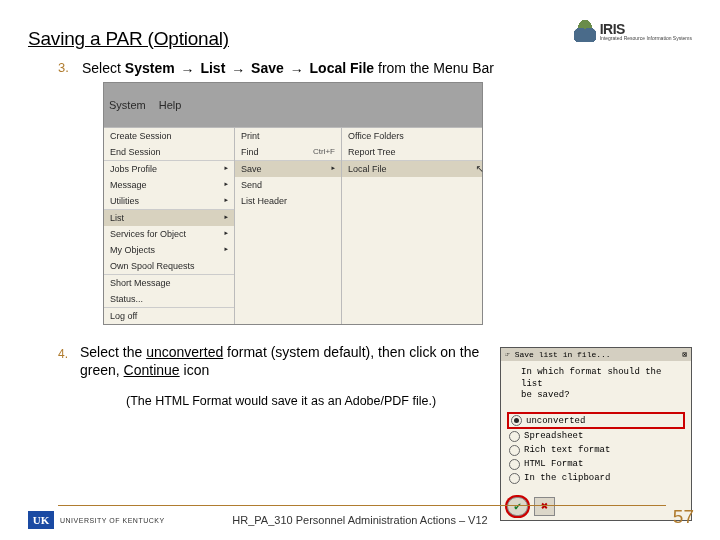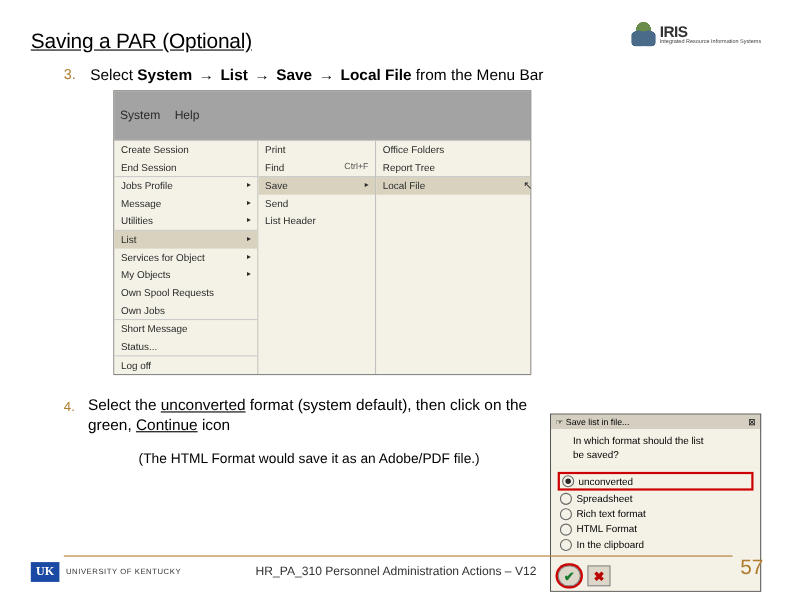--- a/index.html
+++ b/index.html
@@ -145,24 +145,24 @@
 .step4-sub {
   font-size: 12.5px;
   margin: 14px 0 0 68px;
   line-height: 1.3;
 }
 
 
 .dialog {
   width: 190px;
   border: 1px solid #555;
-  font-family: Liberation Sans, sans-serif;
+  font-family: Liberation Mono, monospace;
   font-size: 9px;
   background: #e8e3d6;
-  margin-top: 13px;
+  margin-top: 0;
 }
 .dlg-title {
   background: #d4cfc1;
   padding: 2px 4px;
   display: flex;
   justify-content: space-between;
   font-size: 8px;
 }
 .dlg-title .x { font-size: 8px; }
 .dlg-q {
@@ -340,23 +340,20 @@
             <span>Services for Object</span>
             <span class="tri">▸</span>
           </div>
         <div class="mi">
             <span>My Objects</span>
             <span class="tri">▸</span>
           </div>
         <div class="mi">
             <span>Own Spool Requests</span>
           </div>
-        <div class="mi">
-            <span>Own Jobs</span>
-          </div>
         <div class="mi sep">
             <span>Short Message</span>
           </div>
         <div class="mi">
             <span>Status...</span>
           </div>
         <div class="mi sep">
             <span>Log off</span>
           </div>
       </div>

